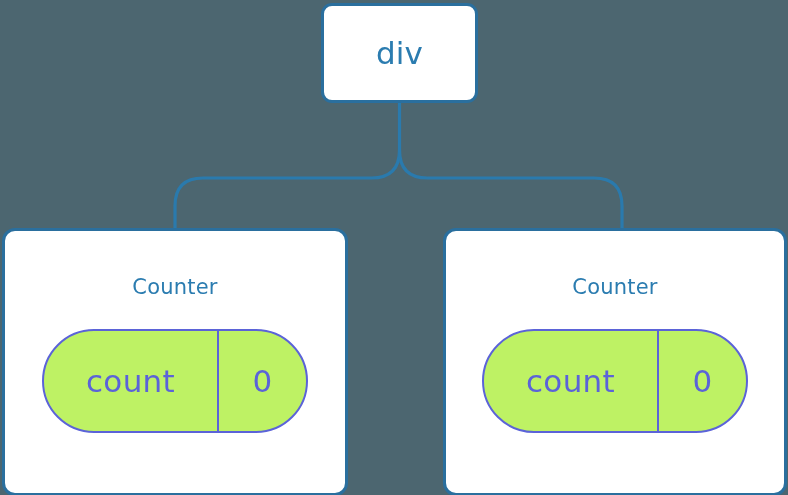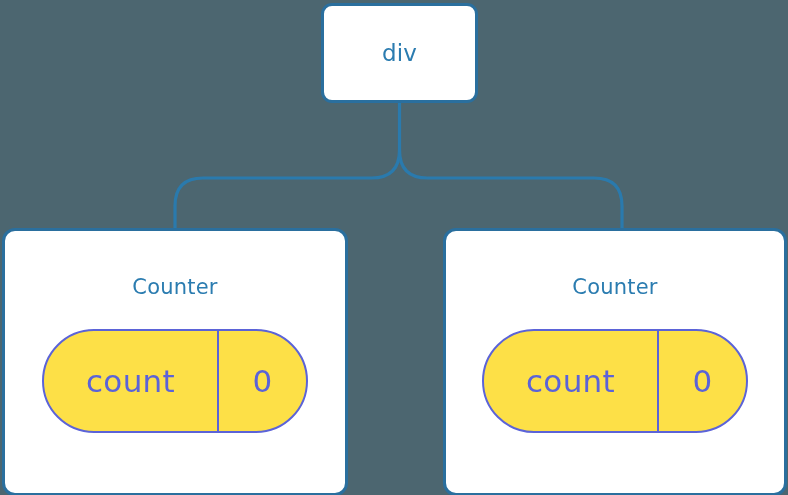--- a/index.html
+++ b/index.html
@@ -42,21 +42,21 @@
   
   #root-node {
     left: 321px;
     top: 3px;
     width: 157px;
     height: 100px;
     border-radius: 11px;
     justify-content: center;
   }
   #root-node .node-title {
-    font-size: 23px;
+    font-size: 31px;
     color: #2b7cb0;
     letter-spacing: 0.2px;
     line-height: 1;
   }
 
   
   .component-node {
     top: 228px;
     height: 268px;
     border-radius: 13px;
@@ -80,21 +80,21 @@
   
   .state-pill {
     margin-top: 31px;
     height: 104px;
     width: 266px;
     border: 2px solid #5b63d8;
     border-radius: 52px;
     box-sizing: border-box;
     display: flex;
     align-items: stretch;
-    background: #fde047;
+    background: #bef264;
   }
   .pill-key {
     flex: 0 0 175px;
     display: flex;
     align-items: center;
     justify-content: center;
     border-right: 2px solid #5b63d8;
     box-sizing: border-box;
   }
   .pill-value {

